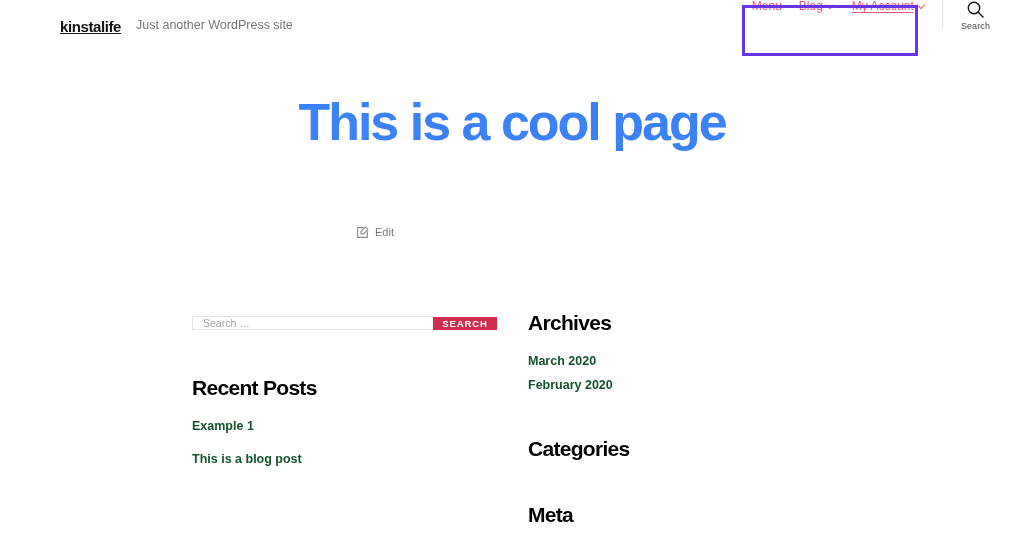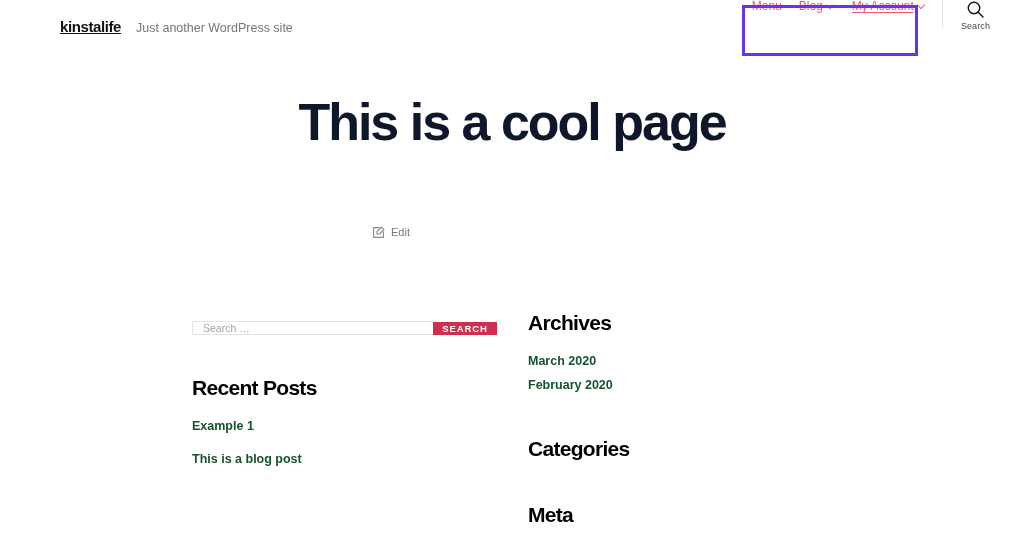--- a/index.html
+++ b/index.html
@@ -21,21 +21,21 @@
   .site-header {
     position: relative;
     height: 56px;
     padding: 0 0 0 0;
   }
   .branding {
     position: absolute;
     left: 60px;
     top: 19px;
     display: flex;
-    align-items: flex-end;
+    align-items: flex-start;
     gap: 15px;
   }
   .site-title {
     font-size: 15px;
     font-weight: 700;
     letter-spacing: -0.4px;
     color: #111111;
     line-height: 1;
   }
   .site-tagline {
@@ -130,30 +130,29 @@
 
   
   .page-head {
     text-align: center;
     padding-top: 38px;
   }
   .page-title {
     font-size: 52px;
     font-weight: 700;
     letter-spacing: -2px;
-    color: #0f172a;
+    color: #3b82f6;
     margin: 0;
     line-height: 1.1;
   }
 
   
   .entry-footer {
     margin-top: 74px;
     padding-left: 356px;
-    margin-left: 16px;
   }
   .edit-link {
     display: inline-flex;
     align-items: center;
     gap: 6px;
     font-size: 11px;
     color: #767676;
     text-decoration: none;
     line-height: 1;
   }
@@ -166,21 +165,21 @@
     margin-top: 68px;
     gap: 0;
   }
   .widget-col {
     width: 336px;
   }
   .widget-col.right { padding-left: 0; margin-left: 0; }
 
   .search-form {
     display: flex;
-    align-items: flex-end;
+    align-items: center;
     height: 24px;
     width: 305px;
   }
   .search-field {
     flex: 1;
     border: 1px solid #e4e4e4;
     border-right: none;
     padding: 0 10px;
     font-family: "Liberation Sans", sans-serif;
     font-size: 10.5px;

